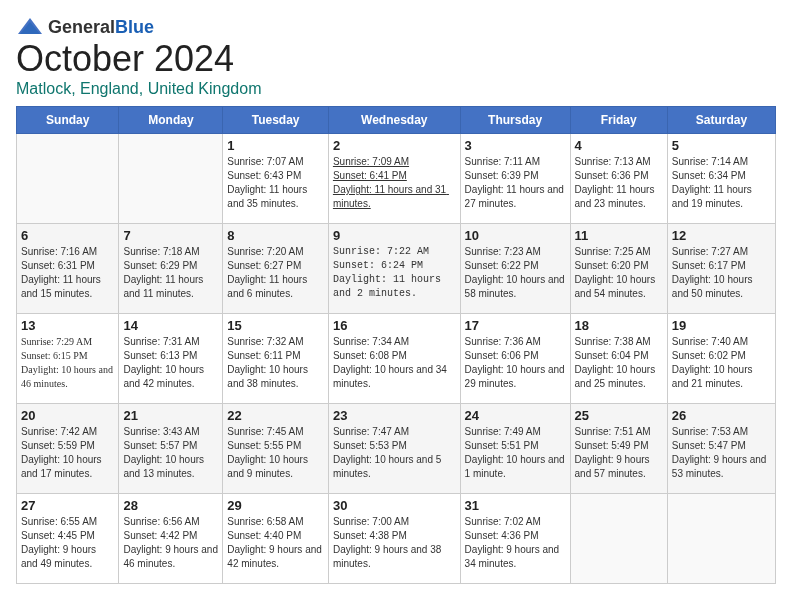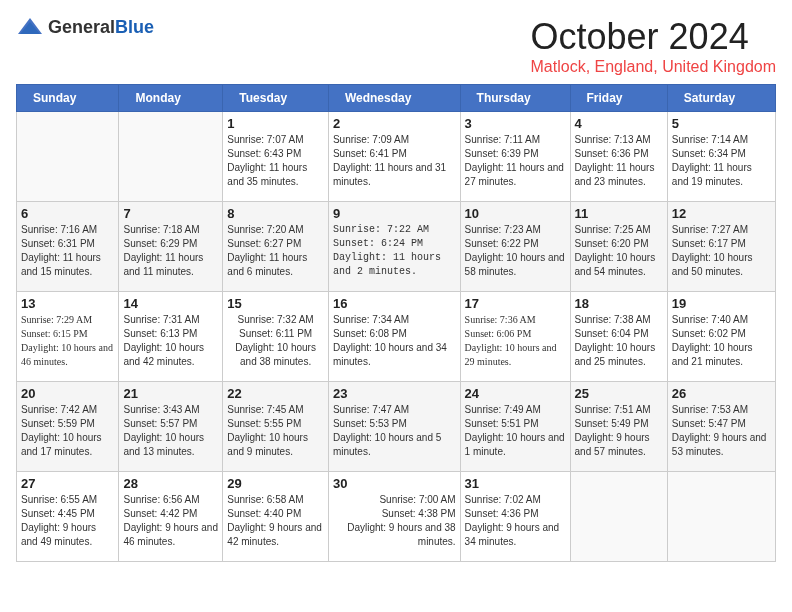--- a/index.html
+++ b/index.html
@@ -8,20 +8,21 @@
       background: #fff;
       width: 792px;
       min-height: 612px;
       padding: 16px;
     }
     .header {
       display: flex;
       justify-content: space-between;
       align-items: flex-start;
       margin-bottom: 8px;
+      flex-direction: column;
     }
     .logo {
       display: flex;
       align-items: center;
       gap: 4px;
     }
     .logo-text-general {
       font-size: 18px;
       font-weight: bold;
       color: #333;
@@ -38,32 +39,32 @@
     .title-block {
       text-align: left;
     }
     .month-title {
       font-size: 36px;
       font-weight: normal;
       color: #222;
     }
     .location {
       font-size: 16px;
-      color: #ef4444;
+      color: #0f766e;
     }
     table {
       width: 100%;
       border-collapse: collapse;
       font-size: 11px;
     }
     thead tr th {
       background-color: #4472C4;
       color: #fff;
       padding: 6px 16px;
-      text-align: left;
+      text-align: center;
       font-size: 12px;
       font-weight: bold;
       border: 1px solid #3a65b0;
     }
     tbody tr td {
       border: 1px solid #ccc;
       vertical-align: top;
       padding: 4px 4px;
       min-height: 80px;
       height: 90px;
@@ -125,21 +126,21 @@
         <td class="empty-cell"></td>
         <td class="empty-cell"></td>
         <td>
           <span class="day-number">1</span>
           <div class="cell-content" style="white-space: pre-wrap;">Sunrise: 7:07 AM
 Sunset: 6:43 PM
 Daylight: 11 hours and 35 minutes.</div>
         </td>
         <td>
           <span class="day-number">2</span>
-          <div class="cell-content" style="white-space: pre-wrap;">Sunrise: 7:09 AM
+          <div class="cell-content" style="white-space: pre-wrap; text-decoration: underline;">Sunrise: 7:09 AM
 Sunset: 6:41 PM
 Daylight: 11 hours and 31 minutes.</div>
         </td>
         <td>
           <span class="day-number">3</span>
           <div class="cell-content" style="white-space: pre-wrap;">Sunrise: 7:11 AM
 Sunset: 6:39 PM
 Daylight: 11 hours and 27 minutes.</div>
         </td>
         <td>
@@ -207,33 +208,33 @@
 Daylight: 10 hours and 46 minutes.</div>
         </td>
         <td>
           <span class="day-number">14</span>
           <div class="cell-content" style="white-space: pre-wrap;">Sunrise: 7:31 AM
 Sunset: 6:13 PM
 Daylight: 10 hours and 42 minutes.</div>
         </td>
         <td>
           <span class="day-number">15</span>
-          <div class="cell-content" style="white-space: pre-wrap; text-align: center;">Sunrise: 7:32 AM
+          <div class="cell-content" style="white-space: pre-wrap;">Sunrise: 7:32 AM
 Sunset: 6:11 PM
 Daylight: 10 hours and 38 minutes.</div>
         </td>
         <td>
           <span class="day-number">16</span>
           <div class="cell-content" style="white-space: pre-wrap;">Sunrise: 7:34 AM
 Sunset: 6:08 PM
 Daylight: 10 hours and 34 minutes.</div>
         </td>
         <td>
           <span class="day-number">17</span>
-          <div class="cell-content" style="white-space: pre-wrap; font-family: Liberation Serif, serif;">Sunrise: 7:36 AM
+          <div class="cell-content" style="white-space: pre-wrap;">Sunrise: 7:36 AM
 Sunset: 6:06 PM
 Daylight: 10 hours and 29 minutes.</div>
         </td>
         <td>
           <span class="day-number">18</span>
           <div class="cell-content" style="white-space: pre-wrap;">Sunrise: 7:38 AM
 Sunset: 6:04 PM
 Daylight: 10 hours and 25 minutes.</div>
         </td>
         <td>
@@ -301,21 +302,21 @@
 Daylight: 9 hours and 46 minutes.</div>
         </td>
         <td>
           <span class="day-number">29</span>
           <div class="cell-content" style="white-space: pre-wrap;">Sunrise: 6:58 AM
 Sunset: 4:40 PM
 Daylight: 9 hours and 42 minutes.</div>
         </td>
         <td>
           <span class="day-number">30</span>
-          <div class="cell-content" style="white-space: pre-wrap; text-align: right;">Sunrise: 7:00 AM
+          <div class="cell-content" style="white-space: pre-wrap;">Sunrise: 7:00 AM
 Sunset: 4:38 PM
 Daylight: 9 hours and 38 minutes.</div>
         </td>
         <td>
           <span class="day-number">31</span>
           <div class="cell-content" style="white-space: pre-wrap;">Sunrise: 7:02 AM
 Sunset: 4:36 PM
 Daylight: 9 hours and 34 minutes.</div>
         </td>
         <td class="empty-cell"></td>

